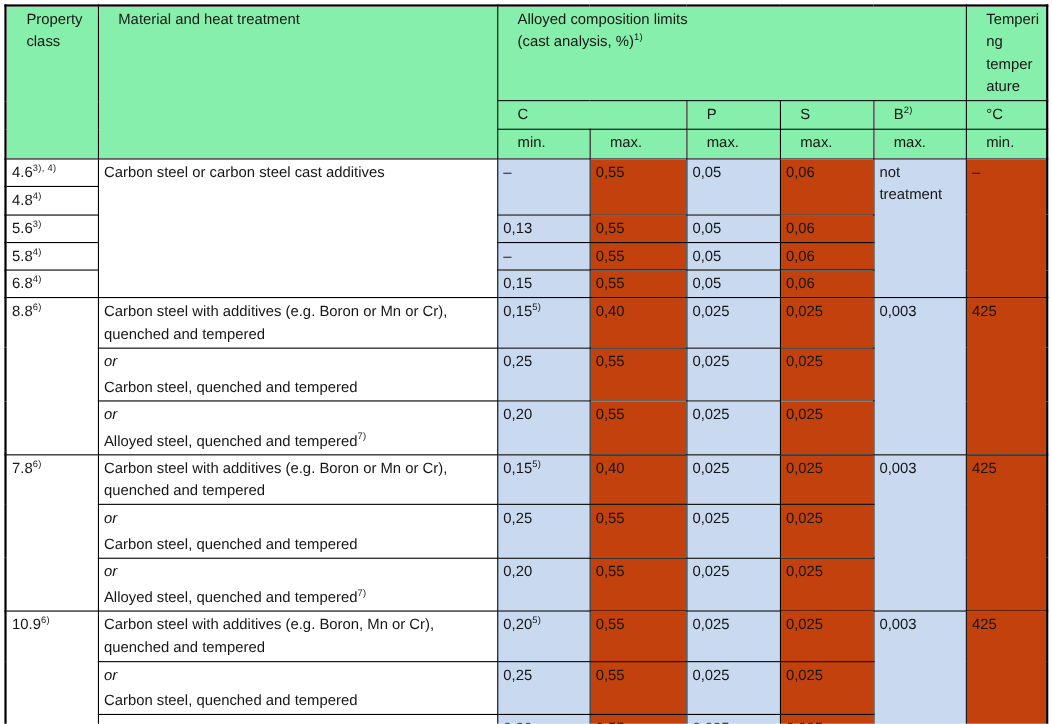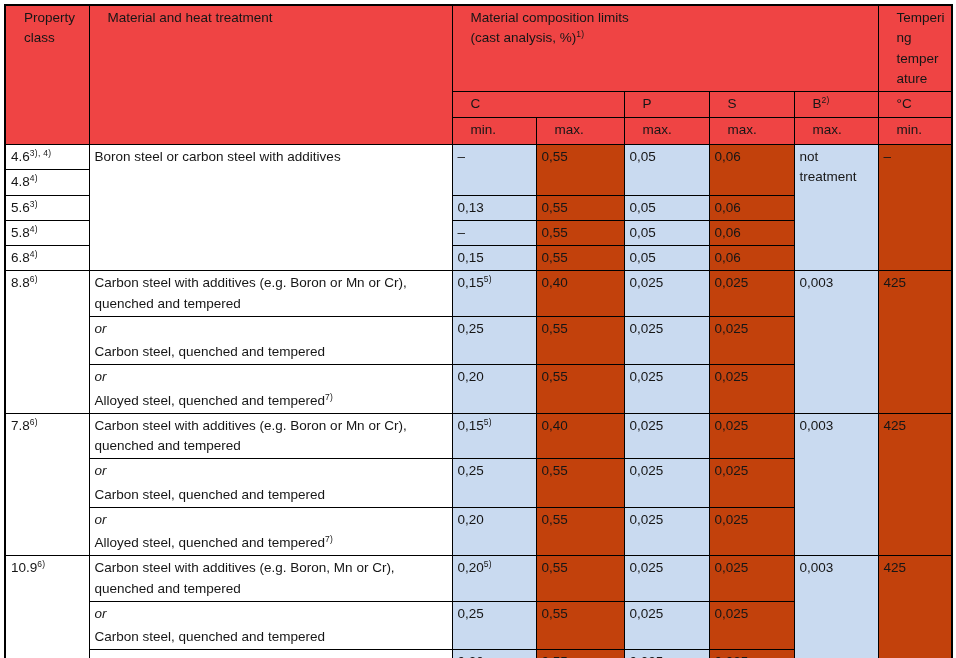--- a/index.html
+++ b/index.html
@@ -27,21 +27,21 @@
     border: 1px solid #000;
     vertical-align: top;
     text-align: left;
     padding: 2px 5px 2px 5px;
     font-size: 13.5px;
     font-weight: normal;
     line-height: 1.5;
     overflow: hidden;
     word-wrap: break-word;
   }
-  thead th { background: #ef4444; padding-left: 18px; }
+  thead th { background: #86efac; padding-left: 18px; }
   tr.hA { height: 40px; }
   tr.hB { height: 26px; }
   tr.hC { height: 27px; }
   td.col-cmin, td.col-p, td.col-b   { background: #c9daf0; }
   td.col-cmax, td.col-s, td.col-temp { background: #c2410c; }
   td.col-prop, td.col-material       { background: #ffffff; }
   sup {
     font-size: 8.5px;
     line-height: 0;
     vertical-align: super;
@@ -62,21 +62,21 @@
       <col style="width:85px">
       <col style="width:85px">
       <col style="width:84px">
       <col style="width:74px">
     </colgroup>
     <thead>
       <tr class="hA">
         <th rowspan="3">Property class</th>
         <th rowspan="3">Material and heat treatment</th>
         <th colspan="5">
-          <span>Material composition limits</span><br>
+          <span>Alloyed composition limits</span><br>
           <span>(cast analysis, %)</span><sup>1)</sup>
         </th>
         <th>Tempering temperature</th>
       </tr>
       <tr class="hB">
         <th colspan="2">C</th>
         <th>P</th>
         <th>S</th>
         <th><span>B</span><sup>2)</sup></th>
         <th>°C</th>
@@ -86,21 +86,21 @@
         <th>max.</th>
         <th>max.</th>
         <th>max.</th>
         <th>max.</th>
         <th>min.</th>
       </tr>
     </thead>
     <tbody id="tbody">
         <tr style="height: 21px; padding-left: 40px;">
           <td class="col-prop"><span>4.6</span><sup>3), 4)</sup></td>
-          <td class="col-material" rowspan="5"><span>Boron steel or carbon steel with additives</span></td>
+          <td class="col-material" rowspan="5"><span>Carbon steel or carbon steel cast additives</span></td>
           <td class="col-cmin" rowspan="2"><span>–</span></td>
           <td class="col-cmax" rowspan="2"><span>0,55</span></td>
           <td class="col-p" rowspan="2"><span>0,05</span></td>
           <td class="col-s" rowspan="2"><span>0,06</span></td>
           <td class="col-b" rowspan="5"><span>not treatment</span></td>
           <td class="col-temp" rowspan="5"><span>–</span></td>
         </tr>
         <tr style="height: 21px;">
           <td class="col-prop"><span>4.8</span><sup>4)</sup></td>
         </tr>

